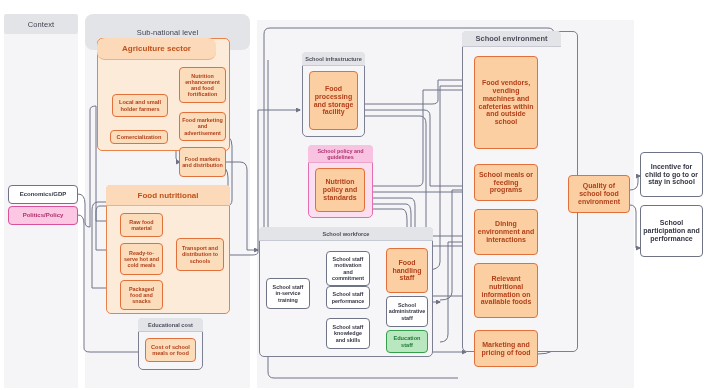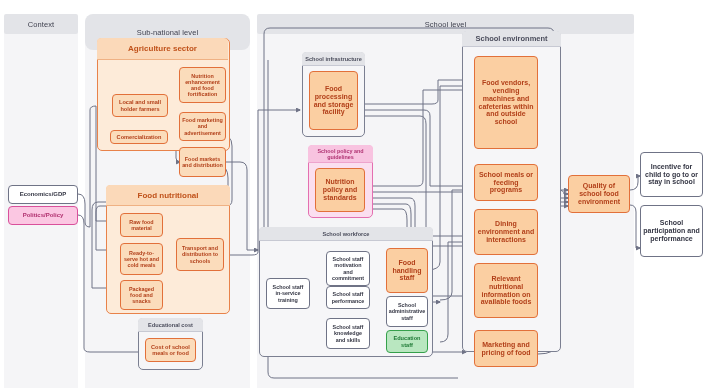--- a/index.html
+++ b/index.html
@@ -59,23 +59,20 @@
   <div class="lane-head" style="left:4px;top:2px;width:74px;height:20px;border-radius:2px;">
       <span>Context</span>
   </div>
 
   <div class="lane" style="left:85px;top:20px;width:165px;height:368px;"></div>
   <div class="lane-head" style="left:85px;top:2px;width:165px;height:36px;border-radius:8px;">
       <span>Sub-national level</span>
   </div>
 
   <div class="lane" style="left:257px;top:20px;width:377px;height:368px;"></div>
-  <div class="lane-head" style="left:257px;top:2px;width:377px;height:20px;border-radius:2px;">
-      <span>School level</span>
-  </div>
 
   <svg id="wires" viewBox="0 0 709 390">
     <defs>
       <marker id="ah" markerWidth="5" markerHeight="5" refX="4.2" refY="2" orient="auto">
         <path class="ar" d="M0,0 L4.4,2 L0,4 z"></path>
       </marker>
     </defs>
     <g stroke-linejoin="round" marker-end="url(#ah)">
 
       <path d="M150,122 L150,129"></path>
@@ -136,21 +133,21 @@
       <path d="M538,186 L544,186"></path>
       <path d="M458,378 L274,378 Q268,378 268,372 L268,60"></path>
     </g>
   </svg>
 
   <div class="node n-gray" style="left:8px;top:185px;width:70px;height:19px;font-size:6px;">Economics/GDP</div>
 
   <div class="node n-pink" style="left:8px;top:206px;width:70px;height:19px;font-size:6px;">Politics/Policy</div>
 
   <div class="grp grp-orange" style="left:97px;top:38px;width:133px;height:113px;">
-    <div class="grp-title" style="left:-1px;top:-1px;width:131px;height:22px;font-size:8px;">Agriculture sector</div>
+    <div class="grp-title" style="left:-1px;top:-1px;width:119px;height:22px;font-size:8px;border-radius:8px;">Agriculture sector</div>
   </div>
   <div class="node n-orange-lt" style="left:112px;top:94px;width:56px;height:23px;font-size:5.6px;">Local and small holder farmers</div>
   <div class="node n-orange-lt" style="left:110px;top:130px;width:58px;height:14px;font-size:5.6px;">Comercialization</div>
   <div class="node n-orange-lt" style="left:179px;top:67px;width:47px;height:36px;font-size:5.4px;">Nutrition enhancement and food fortification</div>
   <div class="node n-orange-lt" style="left:179px;top:112px;width:47px;height:29px;font-size:5.4px;">Food marketing and advertisement</div>
   <div class="node n-orange-lt" style="left:179px;top:147px;width:47px;height:30px;font-size:5.4px;">Food markets and distribution</div>
 
   <div class="grp grp-orange" style="left:106px;top:185px;width:124px;height:129px;">
     <div class="grp-title" style="left:-1px;top:-1px;width:124px;height:21px;font-size:8px;">Food nutritional</div>
   </div>
@@ -178,21 +175,21 @@
     <div class="grp-title" style="left:-1px;top:-1px;width:174px;height:14px;font-size:5.6px;">School workforce</div>
   </div>
   <div class="node n-gray" style="left:266px;top:278px;width:44px;height:31px;font-size:5.4px;">School staff in-service training</div>
   <div class="node n-gray" style="left:326px;top:251px;width:44px;height:35px;font-size:5.4px;">School staff motivation and commitment</div>
   <div class="node n-gray" style="left:326px;top:286px;width:44px;height:23px;font-size:5.4px;">School staff performance</div>
   <div class="node n-gray" style="left:326px;top:318px;width:44px;height:31px;font-size:5.4px;">School staff knowledge and skills</div>
   <div class="node n-orange" style="left:386px;top:248px;width:42px;height:45px;font-size:7px;">Food handling staff</div>
   <div class="node n-gray" style="left:386px;top:296px;width:42px;height:31px;font-size:5.4px;">School administrative staff</div>
   <div class="node n-green" style="left:386px;top:330px;width:42px;height:23px;font-size:5.6px;">Education staff</div>
 
-  <div class="grp grp-gray" style="left:462px;top:31px;width:99px;height:321px;">
+  <div class="grp grp-gray" style="left:462px;top:31px;width:116px;height:321px;">
     <div class="grp-title" style="left:-1px;top:-1px;width:99px;height:16px;font-size:7.5px;">School environment</div>
   </div>
   <div class="node n-orange" style="left:474px;top:56px;width:64px;height:93px;font-size:7px;">Food vendors, vending machines and cafeterias within and outside school</div>
   <div class="node n-orange" style="left:474px;top:164px;width:64px;height:37px;font-size:7px;">School meals or feeding programs</div>
   <div class="node n-orange" style="left:474px;top:209px;width:64px;height:46px;font-size:7px;">Dining environment and interactions</div>
   <div class="node n-orange" style="left:474px;top:263px;width:64px;height:55px;font-size:7px;">Relevant nutritional information on available foods</div>
   <div class="node n-orange" style="left:474px;top:330px;width:64px;height:37px;font-size:7px;">Marketing and pricing of food</div>
 
   <div class="node n-orange" style="left:568px;top:175px;width:62px;height:38px;font-size:7px;">Quality of school food environment</div>
 

